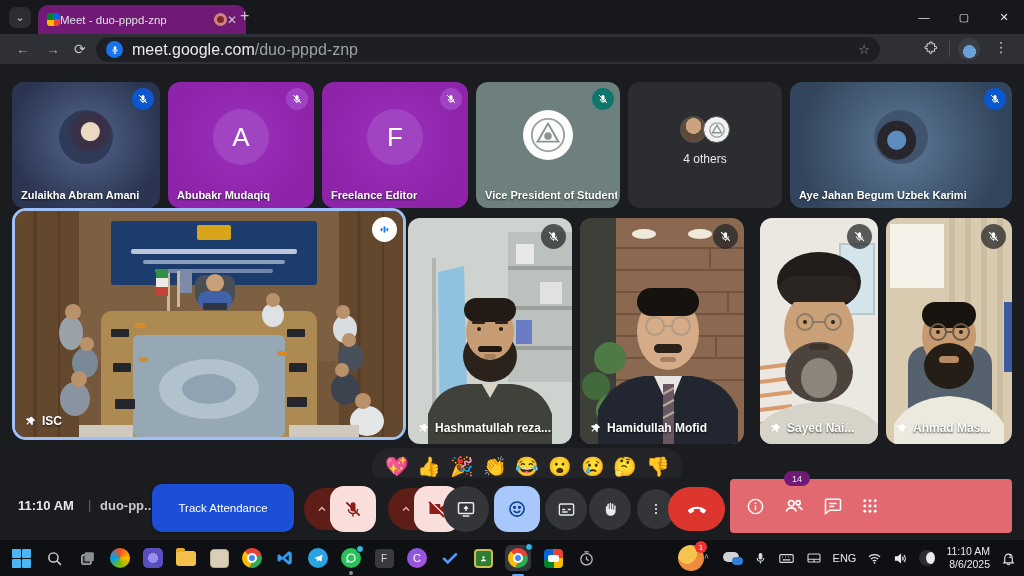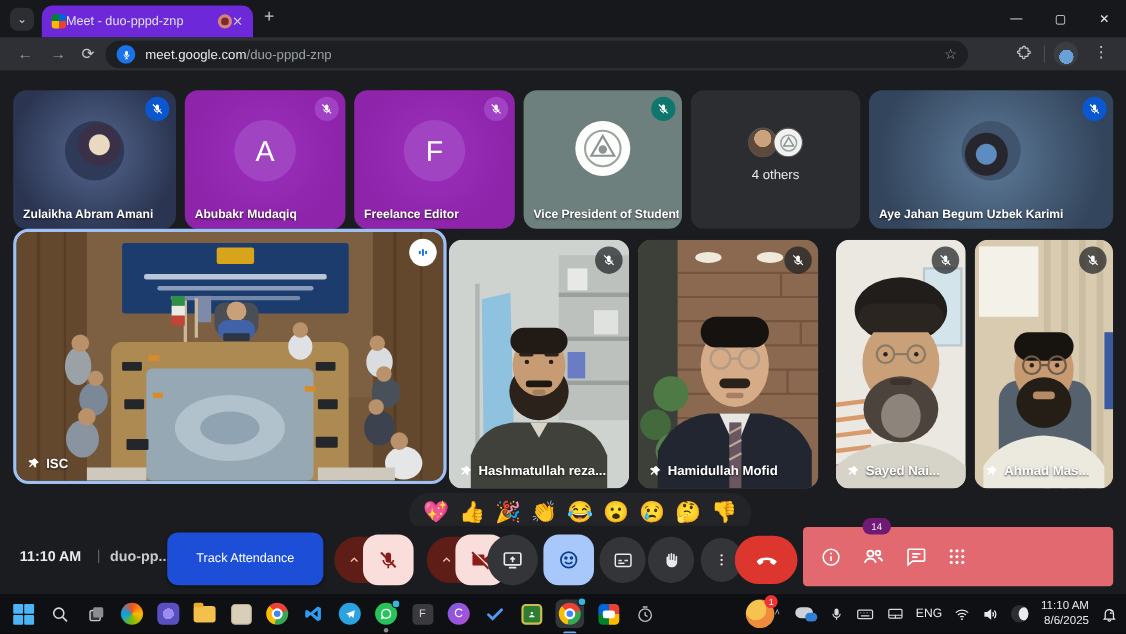--- a/index.html
+++ b/index.html
@@ -3,36 +3,36 @@
 <meta charset="utf-8">
 <style>
   html,body{margin:0;padding:0;background:#000;}
   .screen{position:relative;width:1024px;height:576px;overflow:hidden;
     background:#1b1c1f;font-family:"Liberation Sans",sans-serif;
     -webkit-font-smoothing:antialiased;}
   
   .titlebar{position:absolute;top:0;left:0;right:0;height:34px;background:#17181c;}
   .tab-search{position:absolute;left:9px;top:7px;width:22px;height:21px;border-radius:7px;
     background:#2c2e33;color:#c6c9cd;font-size:11px;display:flex;align-items:center;justify-content:center;}
-  .tab{position:absolute;left:38px;top:5px;width:192px;height:29px;background:#6d28d9;
+  .tab{position:absolute;left:38px;top:5px;width:208px;height:29px;background:#701a75;
     border-radius:10px 10px 0 0;display:flex;align-items:center;padding:0 9px;gap:0;box-sizing:border-box;}
   .favicon{width:13px;height:13px;border-radius:3px;flex:0 0 auto;
     background:conic-gradient(#0066da 0 25%,#e94235 0 50%,#ffba00 0 75%,#00832d 0 100%);}
   .tab-title{color:#dfe1e5;font-size:11.5px;flex:1;white-space:nowrap;overflow:hidden;}
   .rec-dot{width:7px;height:7px;border:3px solid #d2837f;border-radius:50%;background:#7c2b27;flex:0 0 auto;}
   .tab-close{color:#c6c9cd;font-size:12px;flex:0 0 auto;line-height:1;}
   .newtab{position:absolute;left:240px;top:8px;color:#c6c9cd;font-size:16px;line-height:1;}
   .winbtns{position:absolute;right:0;top:0;height:34px;display:flex;align-items:center;color:#e4e6e9;}
   .winbtn{width:40px;text-align:center;font-size:11px;}
   .toolbar{position:absolute;top:34px;left:0;right:0;height:30px;background:#2e3036;}
   .navbtn{position:absolute;top:6px;color:#9da1a6;font-size:14px;line-height:18px;}
   .omnibox{position:absolute;left:96px;top:37px;width:784px;height:25px;border-radius:13px;background:#1d1f23;
     display:flex;align-items:center;padding:0 10px;gap:9px;box-sizing:border-box;}
   .micbadge{width:17px;height:17px;border-radius:50%;background:#1a73e8;display:flex;align-items:center;justify-content:center;flex:0 0 auto;}
-  .url{font-size:12px;color:#e8eaed;white-space:nowrap;}
+  .url{font-size:16px;color:#e8eaed;white-space:nowrap;}
   .url .path{color:#9aa0a6;}
   .star{margin-left:auto;color:#9aa0a6;font-size:13px;}
   .ext-icon{position:absolute;right:86px;top:40px;}
   .tb-divider{position:absolute;right:74px;top:41px;width:1px;height:16px;background:#4a4d52;}
   .profile-avatar{position:absolute;right:44px;top:38px;width:22px;height:22px;border-radius:50%;
     background:radial-gradient(circle at 52% 62%,#6aa0d8 0 36%,#3a3d42 37%);}
   .kebab{position:absolute;right:16px;top:39px;color:#c6c9cd;font-size:14px;}
   
   .tile{position:absolute;border-radius:12px;overflow:hidden;background:#2b2d30;}
   .tile svg.scene{position:absolute;inset:0;width:100%;height:100%;}

